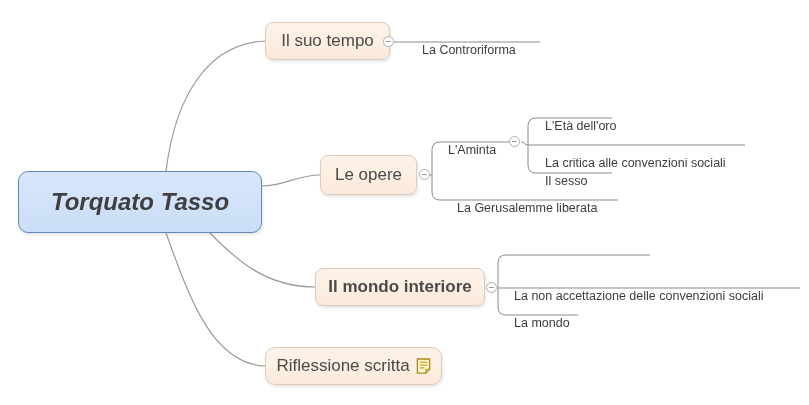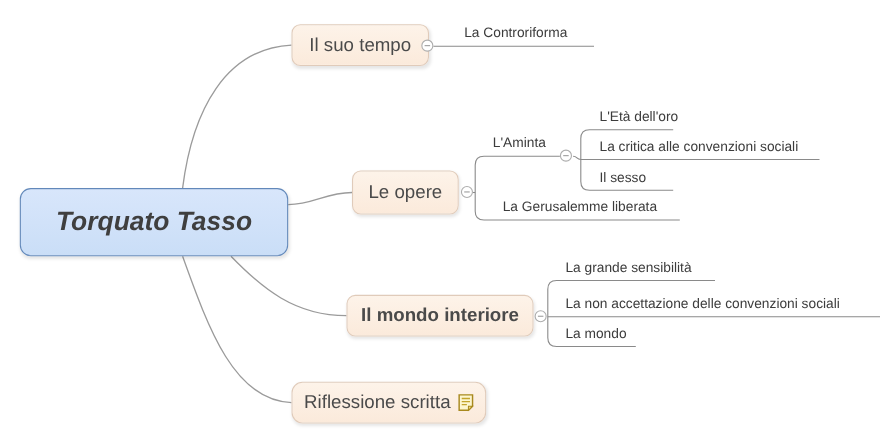--- a/index.html
+++ b/index.html
@@ -19,21 +19,21 @@
     background:linear-gradient(#d8e6fb,#cadef7);
     border:1.5px solid #6288ba;border-radius:10px;
     font-size:24px;font-weight:bold;color:#3f3f3f;
   }
   .branch-node{
     background:linear-gradient(#fdf3e9,#fbeadb);
     border:1px solid #e0cbba;border-radius:8px;
     font-size:17px;color:#4a4a4a;
   }
   .leaf-label{
-    position:absolute;z-index:3;font-size:12.5px;line-height:15px;color:#3c3c3c;white-space:nowrap;
+    position:absolute;z-index:3;font-size:12.5px;line-height:15px;color:#3c3c3c;white-space:nowrap;margin-top:20px;
   }
   .collapse-btn{
     position:absolute;z-index:4;width:11px;height:11px;box-sizing:border-box;
     border:1px solid #adadad;border-radius:50%;background:#ffffff;
     display:flex;align-items:center;justify-content:center;
   }
   .collapse-btn .minus{width:5px;height:1px;background:#9e9e9e;}
   .note-icon-svg{margin-left:6px;display:block;}
 </style>
 </head>
@@ -86,27 +86,26 @@
       <line x1="4" y1="10.5" x2="9" y2="10.5" stroke="#c3a42c" stroke-width="1.3"></line>
     </svg>
   </div>
 
   <div class="leaf-label" style="left:422px;top:23px;">La Controriforma</div>
 
   <div class="leaf-label" style="left:448px;top:123px;">L'Aminta</div>
 
   <div class="leaf-label" style="left:545px;top:99px;">L'Età dell'oro</div>
 
-  <div class="leaf-label" style="left:545px;top:126px;">La critica alle convenzioni sociali</div>
+  <div class="leaf-label" style="left:545px;top:136px;">La critica alle convenzioni sociali</div>
 
   <div class="leaf-label" style="left:545px;top:154px;">Il sesso</div>
 
   <div class="leaf-label" style="left:457px;top:181px;">La Gerusalemme liberata</div>
 
-  <div class="leaf-label" style="left:514px;top:236px;">La grande sensibilità</div>
 
   <div class="leaf-label" style="left:514px;top:269px;text-align:right;">La non accettazione delle convenzioni sociali</div>
 
   <div class="leaf-label" style="left:514px;top:296px;">La mondo</div>
 
   <div class="collapse-btn" style="left:383px;top:36px;">
     <div class="minus"></div>
   </div>
   <div class="collapse-btn" style="left:419px;top:169px;">
     <div class="minus"></div>

